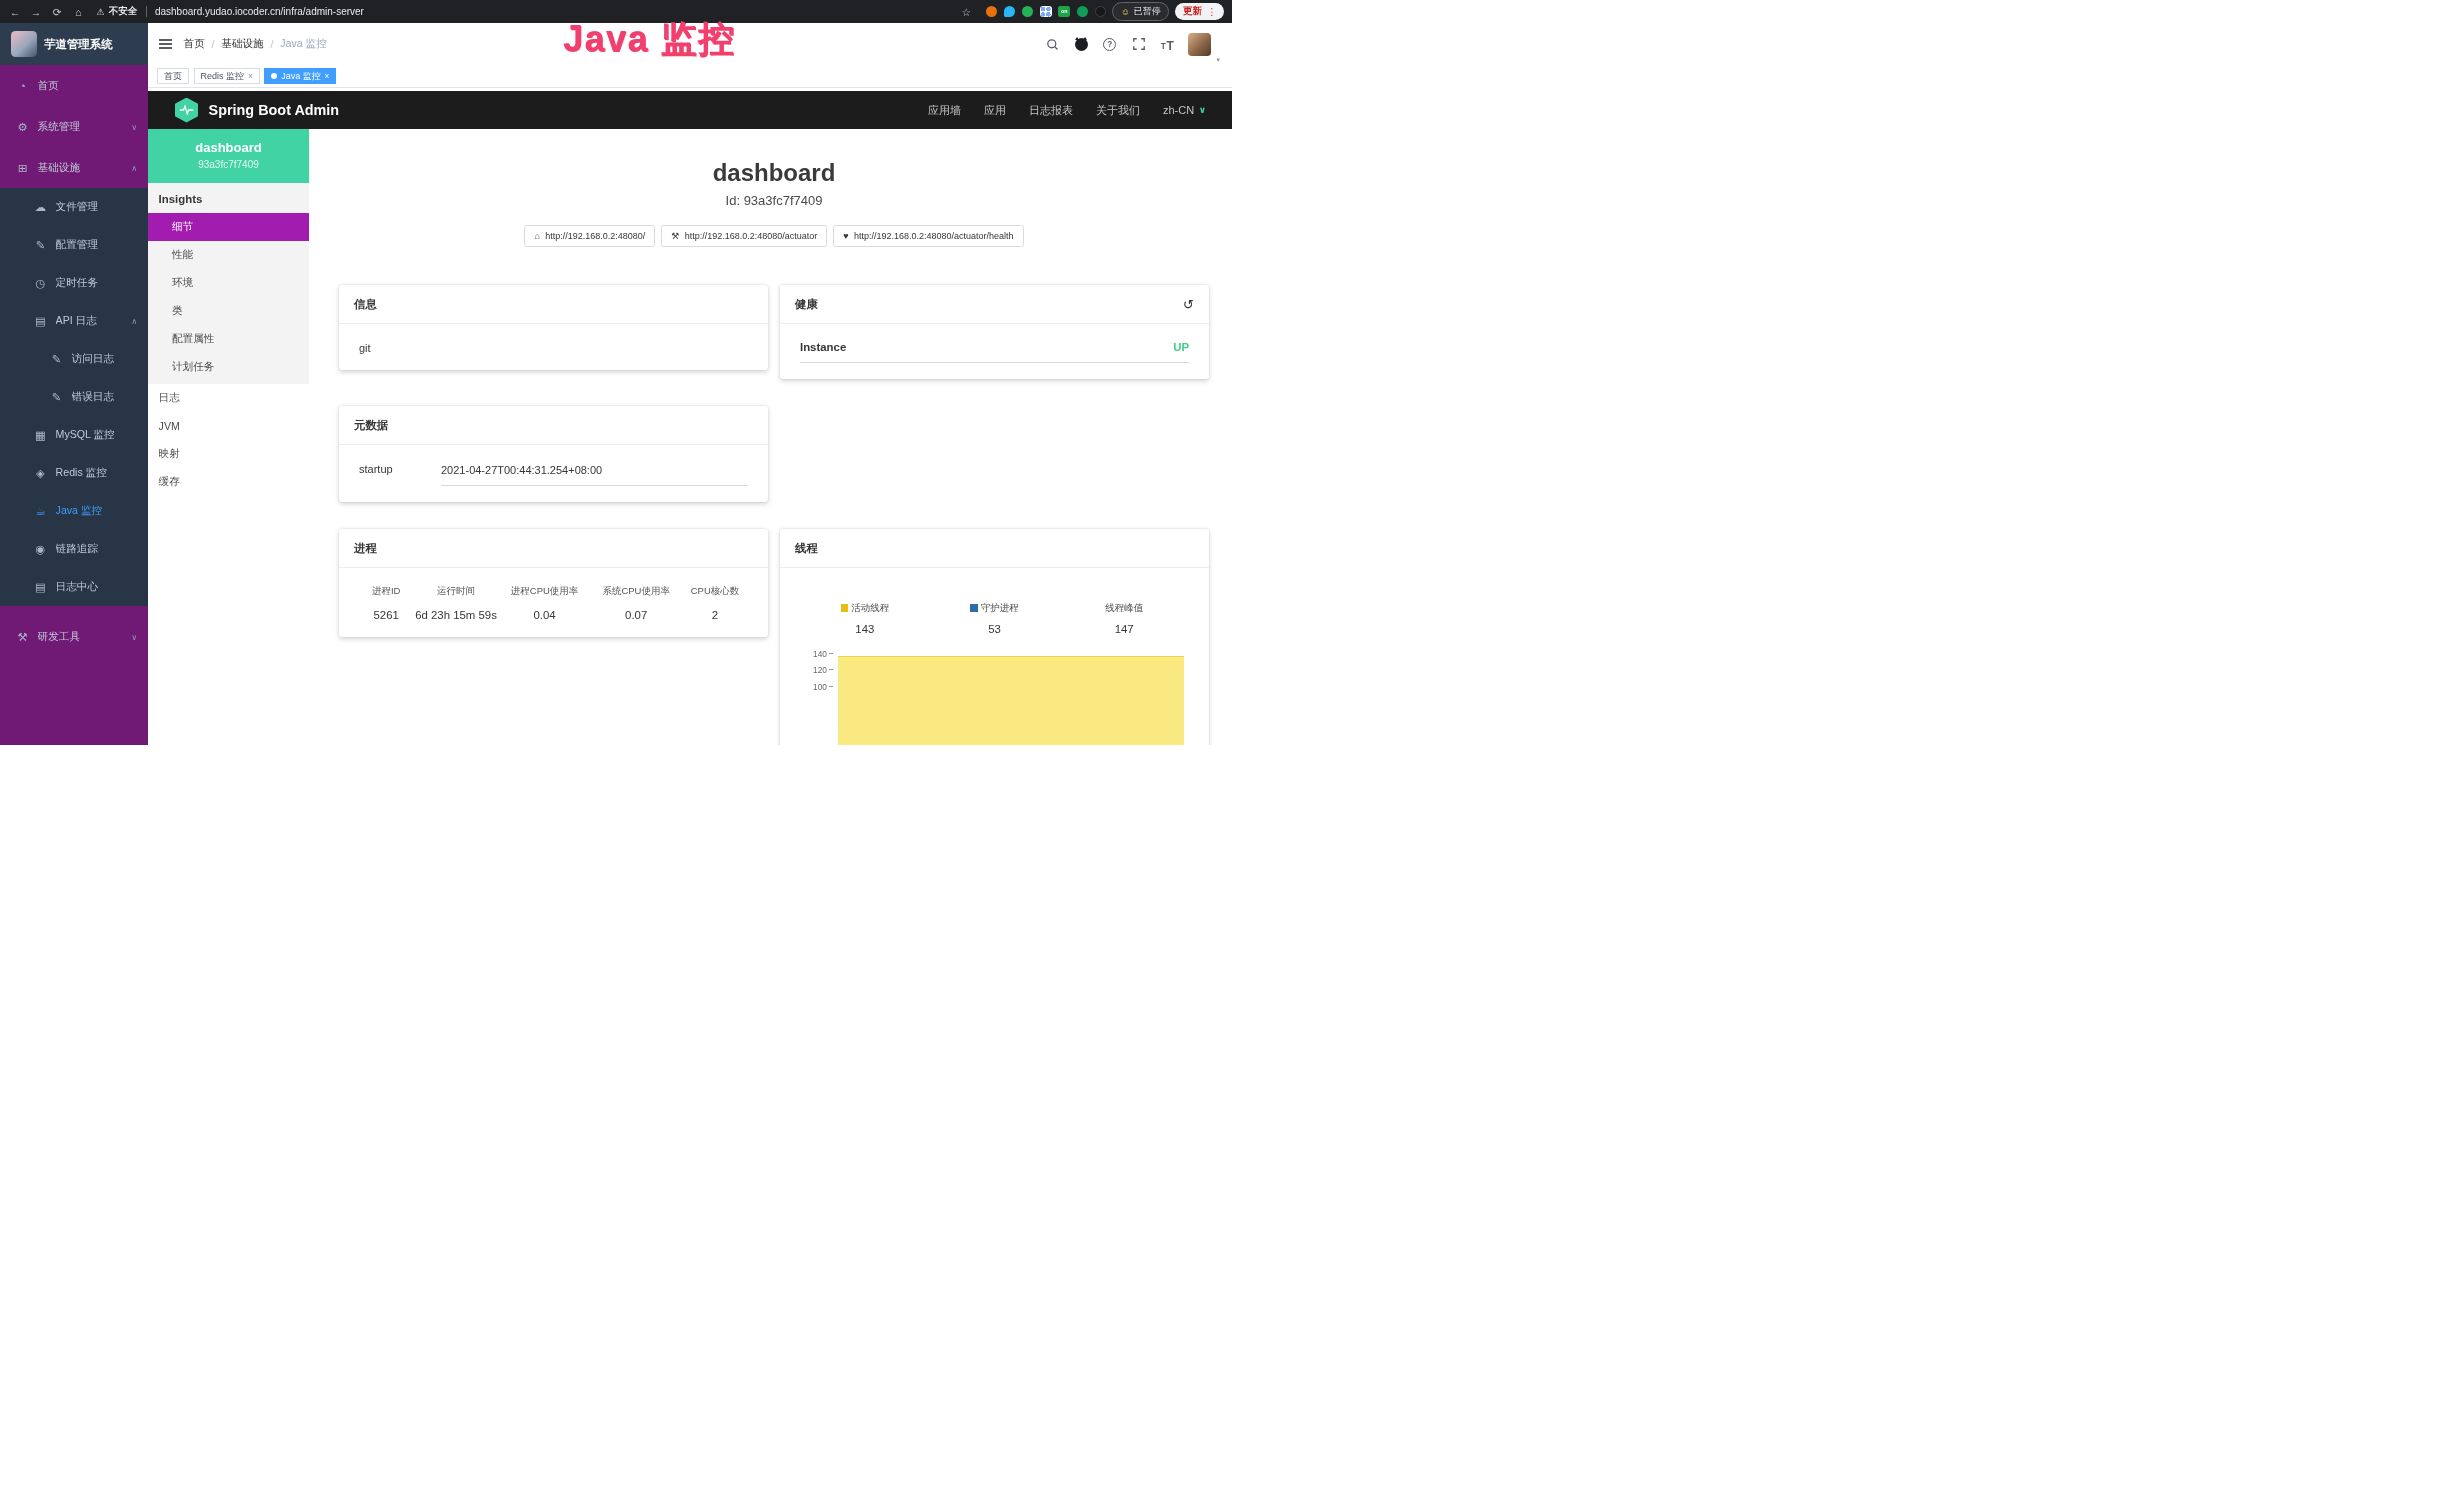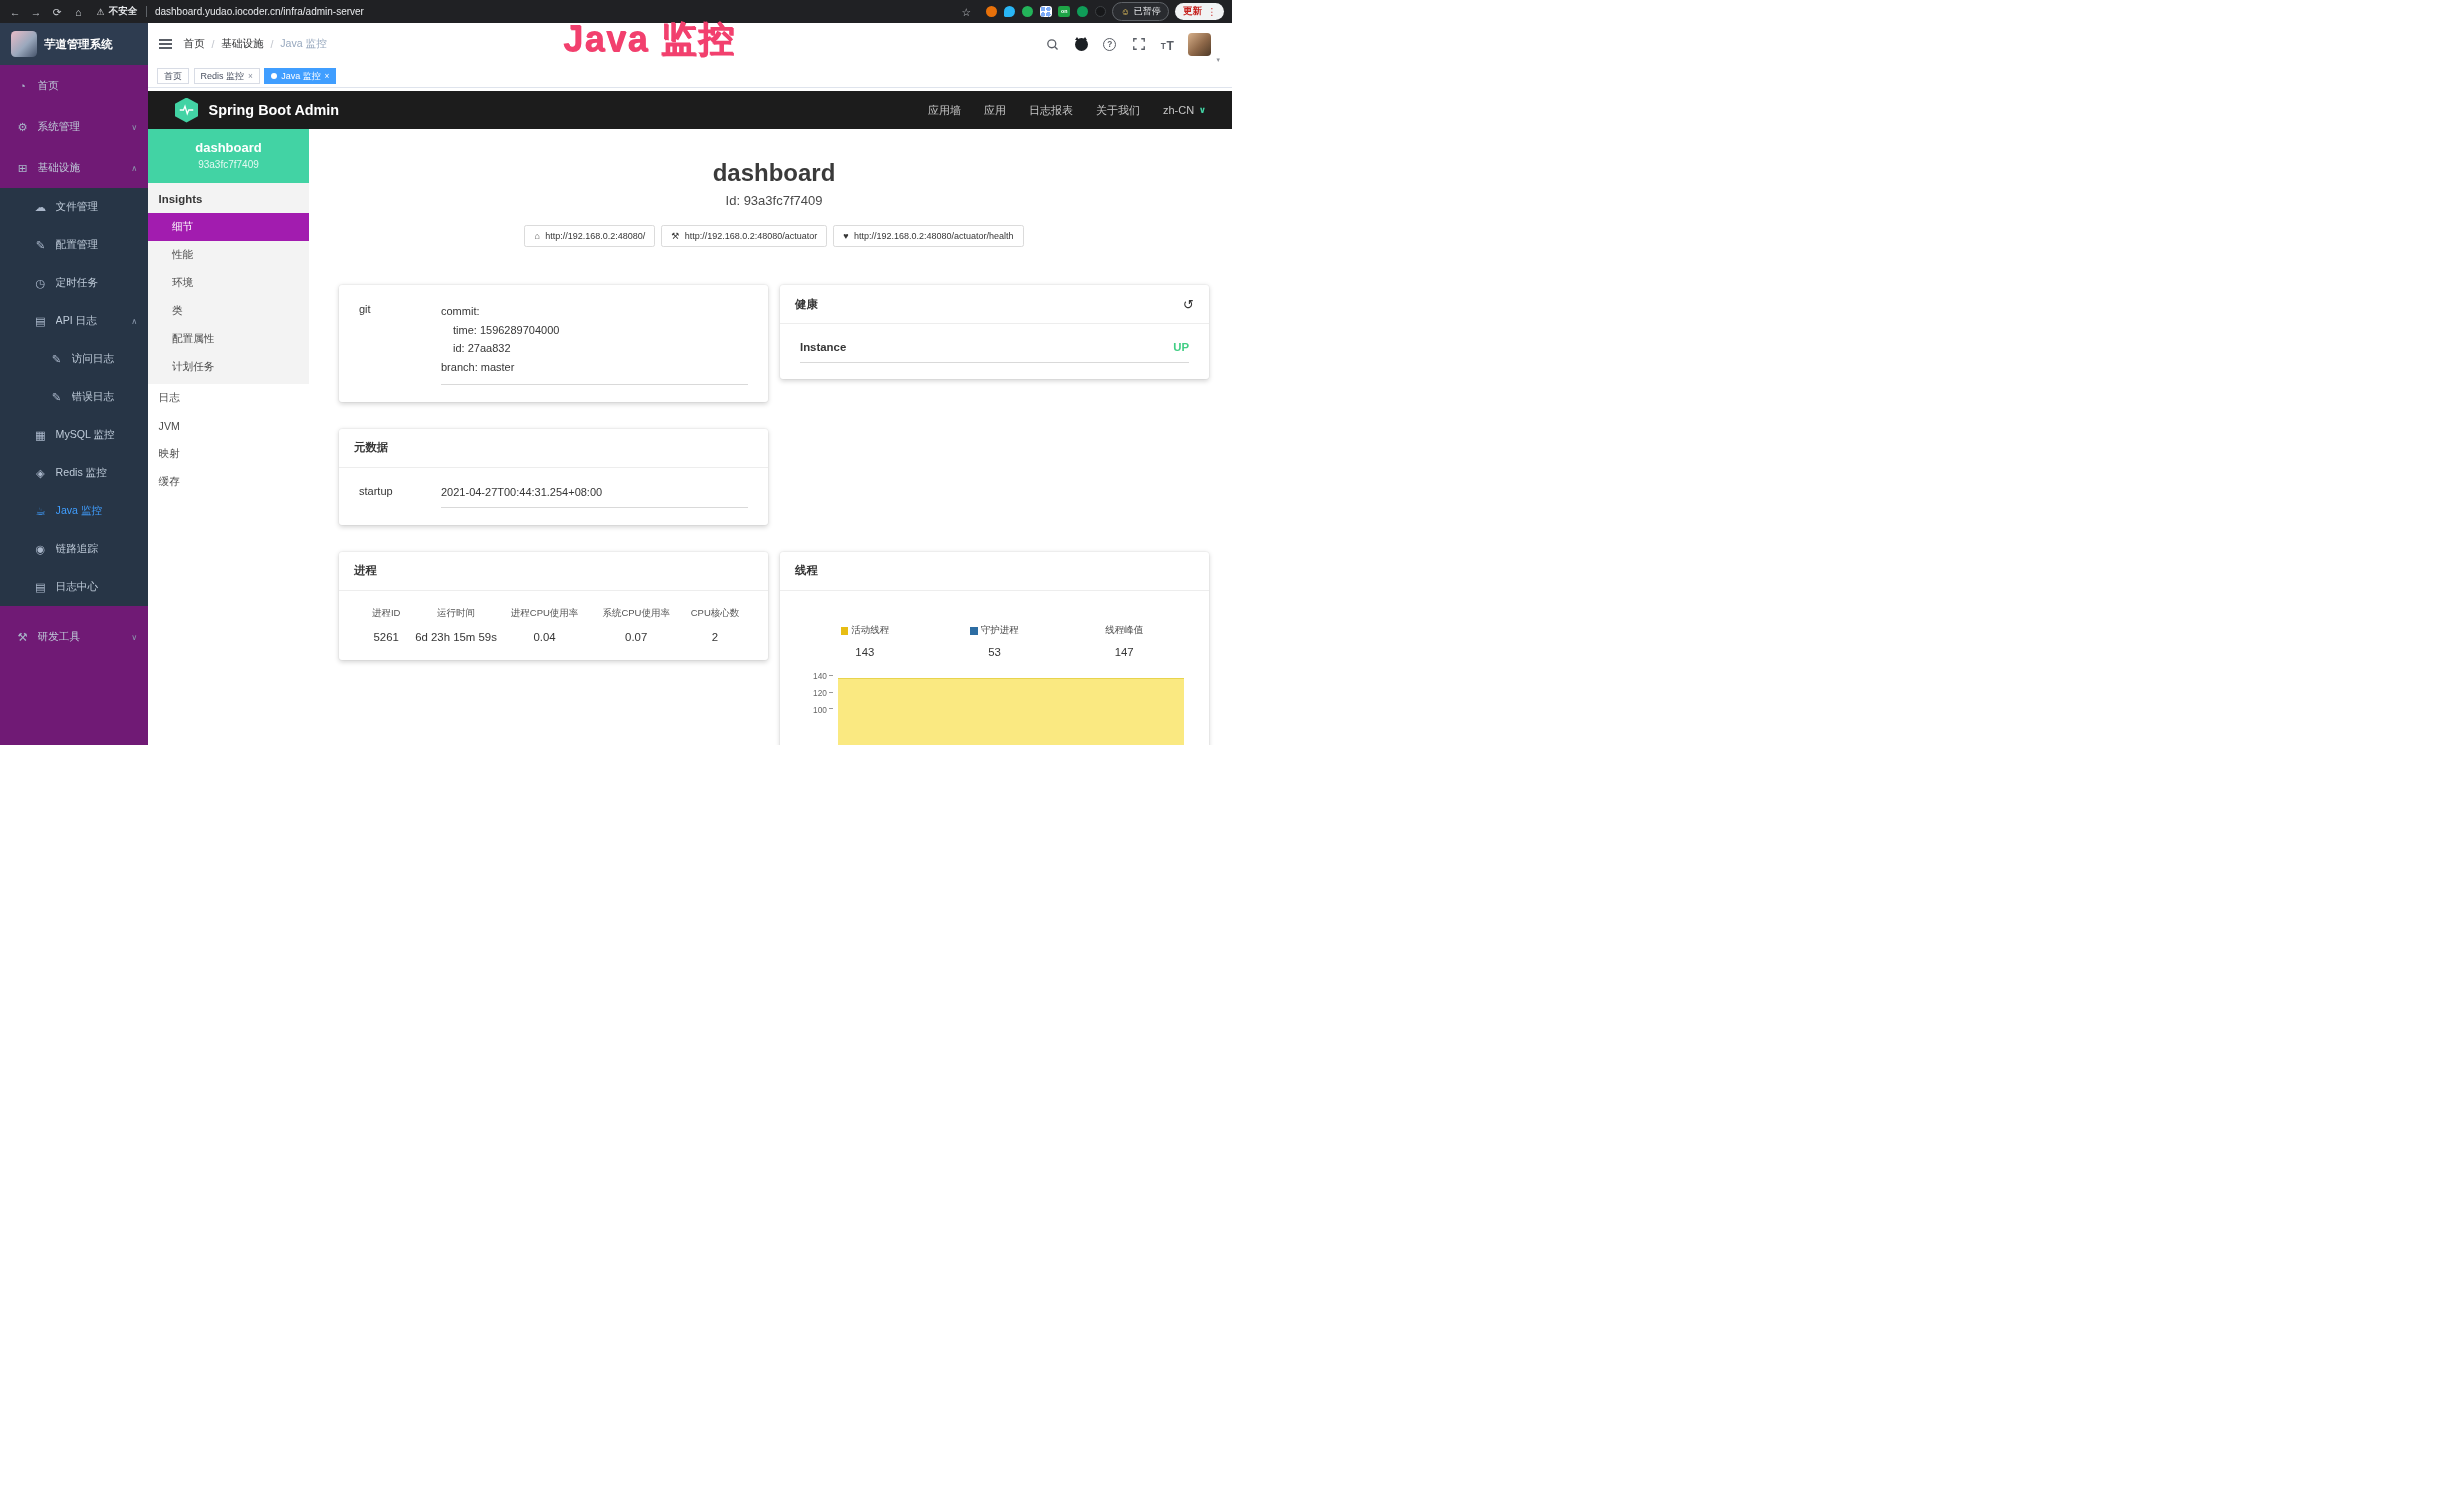--- a/index.html
+++ b/index.html
@@ -360,29 +360,26 @@
           </span>
           <span class="link-btn">
             <span class="link-ic">♥</span>
             <span>http://192.168.0.2:48080/actuator/health</span>
           </span>
         </div>
 
         <div class="cards">
 
           <div class="card c-info">
+            <div class="card-h">
+                <span>信息</span>
+              </div>
             <div class="card-b">
               <div class="kv">
                 <span class="k">git</span>
-                <span class="v">
-                  <div>commit:</div>
-                  <div class="indent">time: 1596289704000</div>
-                  <div class="indent">id: 27aa832</div>
-                  <div>branch: master</div>
-                </span>
               </div>
             </div>
           </div>
 
           <div class="card c-health">
             <div class="card-h">
               <span>健康</span>
               <span class="hist-ic">↺</span>
             </div>
             <div class="card-b">

